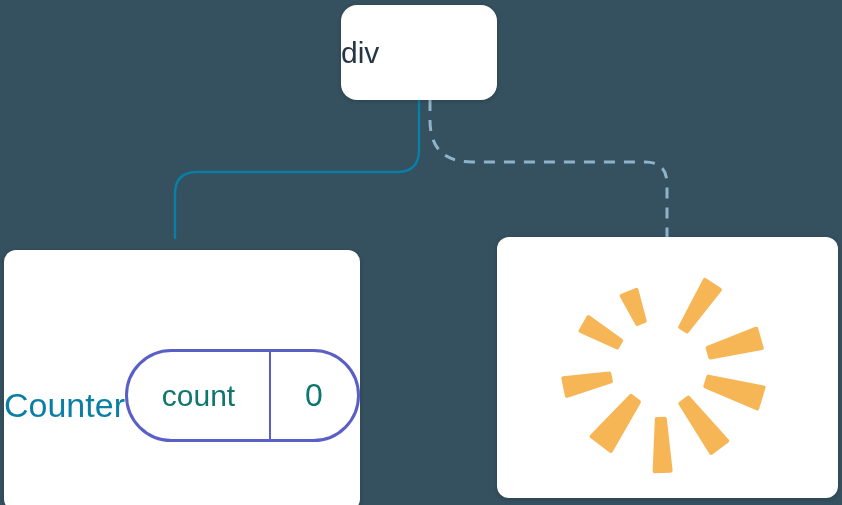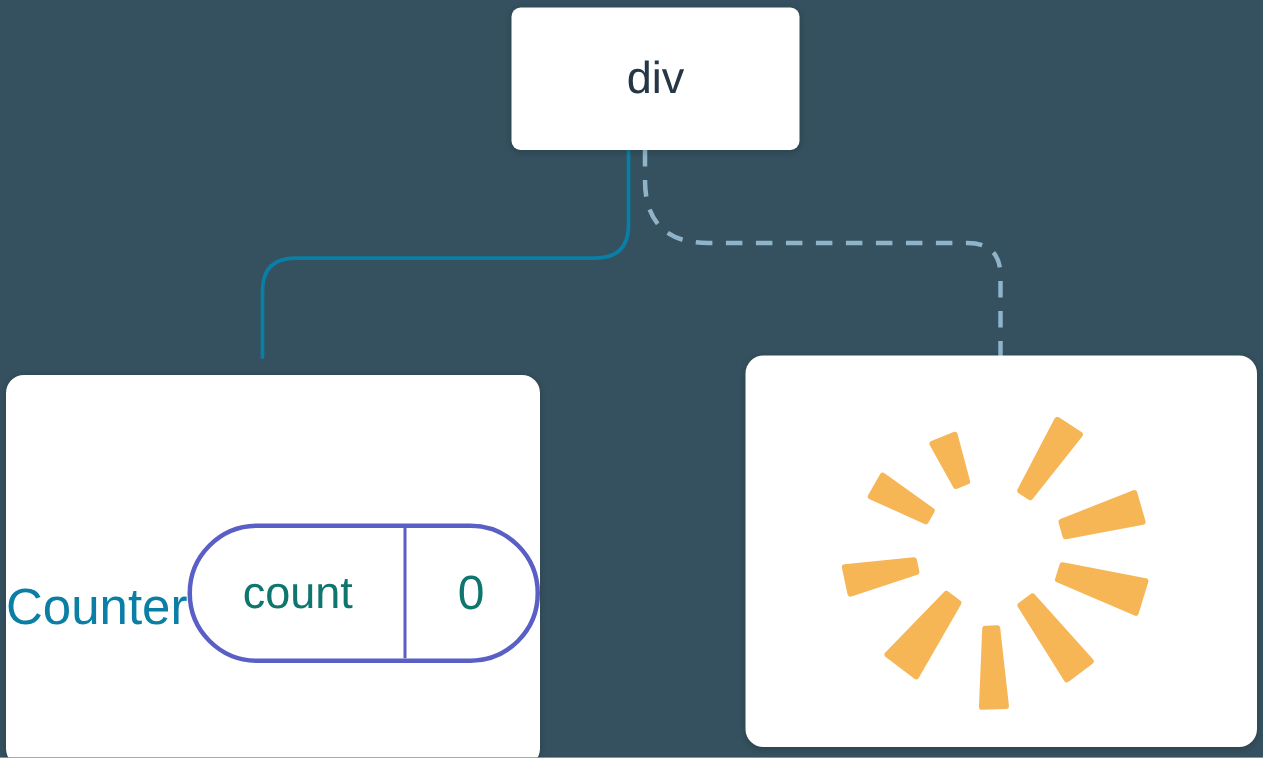--- a/index.html
+++ b/index.html
@@ -22,26 +22,26 @@
   }
   .card {
     position: absolute;
     background: #ffffff;
     border-radius: 12px;
     box-shadow: 0 1px 4px rgba(0,0,0,0.18);
   }
   .root-node {
     left: 341px;
     top: 5px;
-    width: 192px;
+    width: 156px;
     height: 95px;
-    border-radius: 6px;
+    border-radius: 16px;
     display: flex;
     align-items: center;
-    justify-content: center;
+    justify-content: flex-start;
   }
   .root-node .label {
     color: #253746;
     font-size: 30px;
     font-weight: 500;
   }
   .counter-card {
     left: 4px;
     top: 250px;
     width: 356px;

